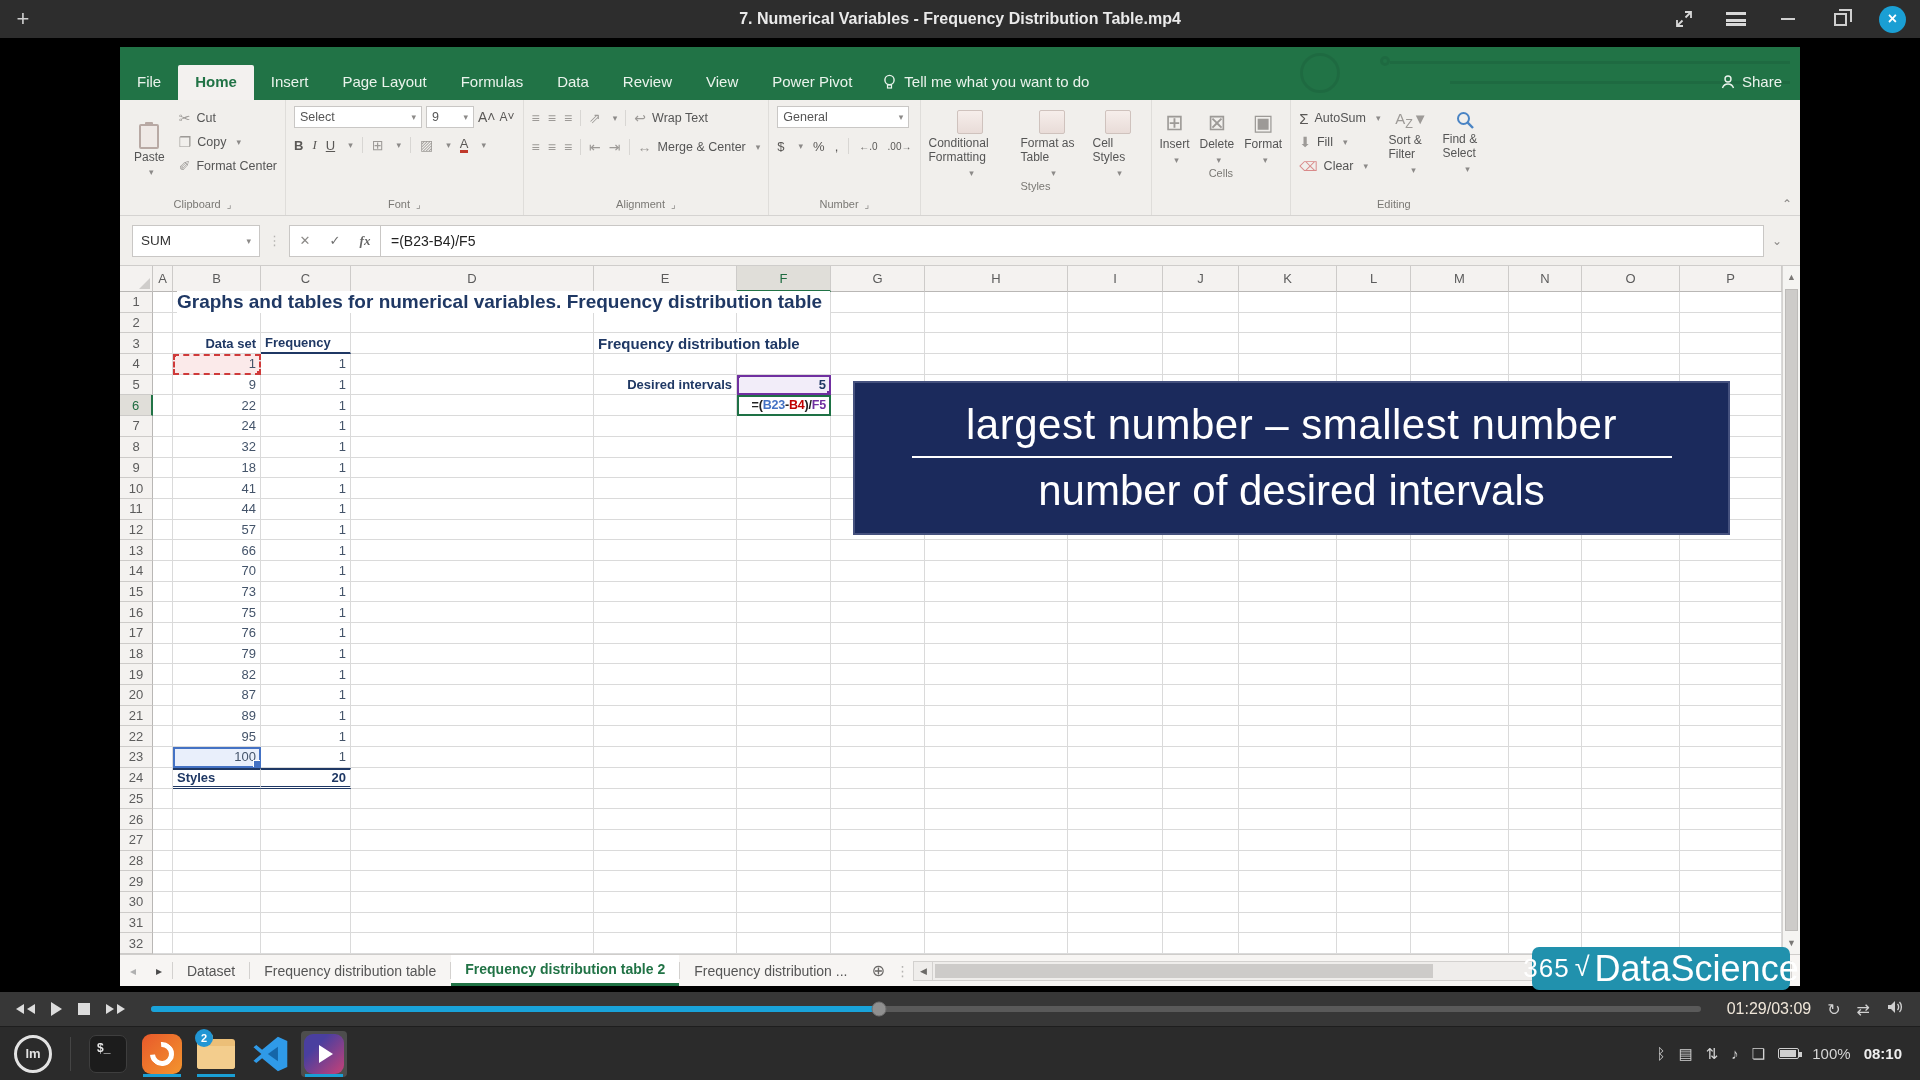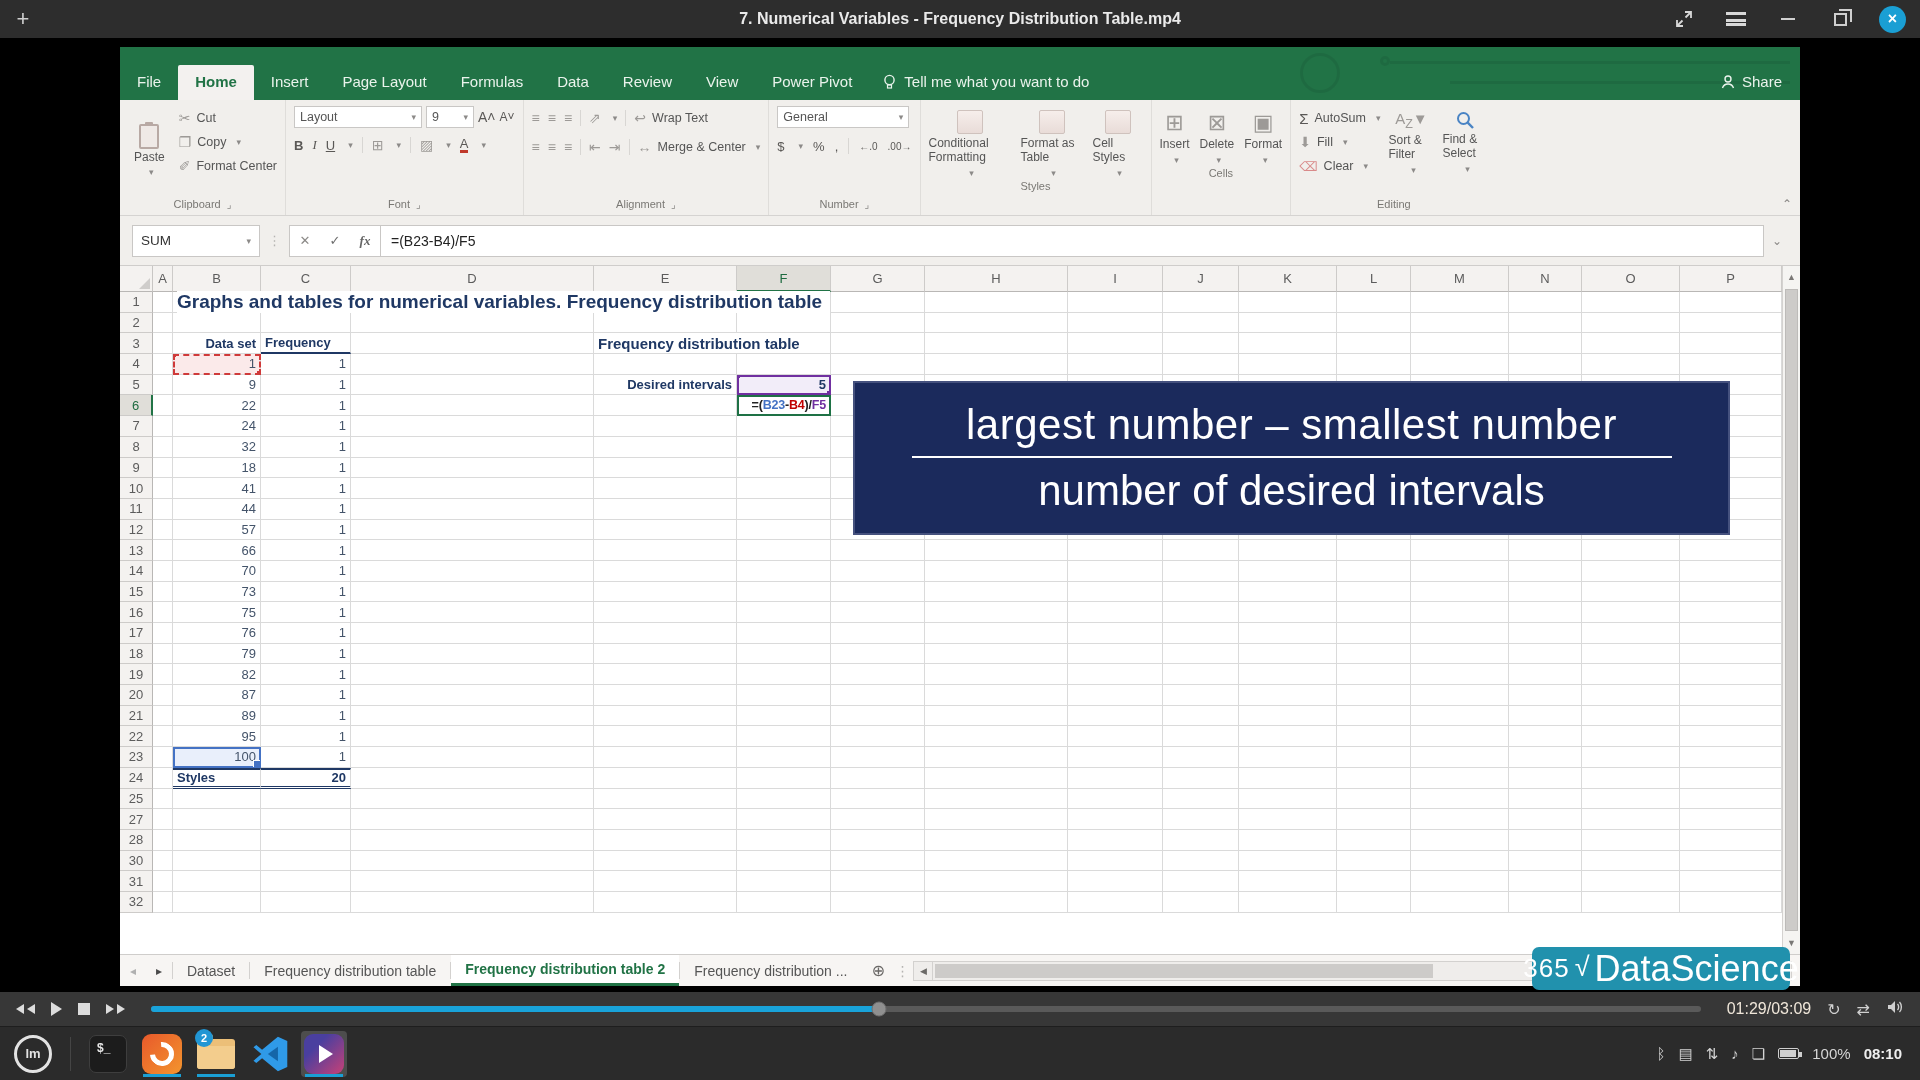--- a/index.html
+++ b/index.html
@@ -255,21 +255,21 @@
           <div class="rg-label">
               <span>Clipboard</span>
               <span class="launch">⌟</span>
             </div>
         </div>
 
         <div class="rgroup">
           <div style="flex:1;display:flex;flex-direction:column;justify-content:flex-start;gap:5px">
             <div style="display:flex;gap:4px;align-items:center">
               <div class="combo" style="width:128px">
-                  <span>Layout</span>
+                  <span>Select</span>
                   <span class="dd">▾</span>
                 </div>
               <div class="combo" style="width:48px">
                   <span>9</span>
                   <span class="dd">▾</span>
                 </div>
               <span style="font-size:14px;color:#5a5856">A˄</span>
               <span style="font-size:12px;color:#5a5856">A˅</span>
             </div>
             <div class="fontbtns">
@@ -955,40 +955,78 @@
               <div class="cell" style="width: 95px;"></div>
               <div class="cell" style="width: 76px;"></div>
               <div class="cell" style="width: 98px;"></div>
               <div class="cell" style="width: 74px;"></div>
               <div class="cell" style="width: 98px;"></div>
               <div class="cell" style="width: 73px;"></div>
               <div class="cell" style="width: 98px;"></div>
               <div class="cell" style="width: 102px;"></div>
             </div>
             <div class="grow">
-              <div class="rhead">27</div>
+              <div class="rhead">26</div>
               <div class="cell" style="width: 20px;"></div>
               <div class="cell" style="width: 88px;"></div>
               <div class="cell" style="width: 90px;"></div>
               <div class="cell" style="width: 243px;"></div>
               <div class="cell" style="width: 143px;"></div>
               <div class="cell" style="width: 94px;"></div>
               <div class="cell" style="width: 94px;"></div>
               <div class="cell" style="width: 143px;"></div>
               <div class="cell" style="width: 95px;"></div>
               <div class="cell" style="width: 76px;"></div>
               <div class="cell" style="width: 98px;"></div>
               <div class="cell" style="width: 74px;"></div>
               <div class="cell" style="width: 98px;"></div>
               <div class="cell" style="width: 73px;"></div>
               <div class="cell" style="width: 98px;"></div>
               <div class="cell" style="width: 102px;"></div>
             </div>
             <div class="grow">
+              <div class="rhead">27</div>
+              <div class="cell" style="width: 20px;"></div>
+              <div class="cell" style="width: 88px;"></div>
+              <div class="cell" style="width: 90px;"></div>
+              <div class="cell" style="width: 243px;"></div>
+              <div class="cell" style="width: 143px;"></div>
+              <div class="cell" style="width: 94px;"></div>
+              <div class="cell" style="width: 94px;"></div>
+              <div class="cell" style="width: 143px;"></div>
+              <div class="cell" style="width: 95px;"></div>
+              <div class="cell" style="width: 76px;"></div>
+              <div class="cell" style="width: 98px;"></div>
+              <div class="cell" style="width: 74px;"></div>
+              <div class="cell" style="width: 98px;"></div>
+              <div class="cell" style="width: 73px;"></div>
+              <div class="cell" style="width: 98px;"></div>
+              <div class="cell" style="width: 102px;"></div>
+            </div>
+            <div class="grow">
               <div class="rhead">28</div>
+              <div class="cell" style="width: 20px;"></div>
+              <div class="cell" style="width: 88px;"></div>
+              <div class="cell" style="width: 90px;"></div>
+              <div class="cell" style="width: 243px;"></div>
+              <div class="cell" style="width: 143px;"></div>
+              <div class="cell" style="width: 94px;"></div>
+              <div class="cell" style="width: 94px;"></div>
+              <div class="cell" style="width: 143px;"></div>
+              <div class="cell" style="width: 95px;"></div>
+              <div class="cell" style="width: 76px;"></div>
+              <div class="cell" style="width: 98px;"></div>
+              <div class="cell" style="width: 74px;"></div>
+              <div class="cell" style="width: 98px;"></div>
+              <div class="cell" style="width: 73px;"></div>
+              <div class="cell" style="width: 98px;"></div>
+              <div class="cell" style="width: 102px;"></div>
+            </div>
+            <div class="grow">
+              <div class="rhead">29</div>
               <div class="cell" style="width: 20px;"></div>
               <div class="cell" style="width: 88px;"></div>
               <div class="cell" style="width: 90px;"></div>
               <div class="cell" style="width: 243px;"></div>
               <div class="cell" style="width: 143px;"></div>
               <div class="cell" style="width: 94px;"></div>
               <div class="cell" style="width: 94px;"></div>
               <div class="cell" style="width: 143px;"></div>
               <div class="cell" style="width: 95px;"></div>
               <div class="cell" style="width: 76px;"></div>

